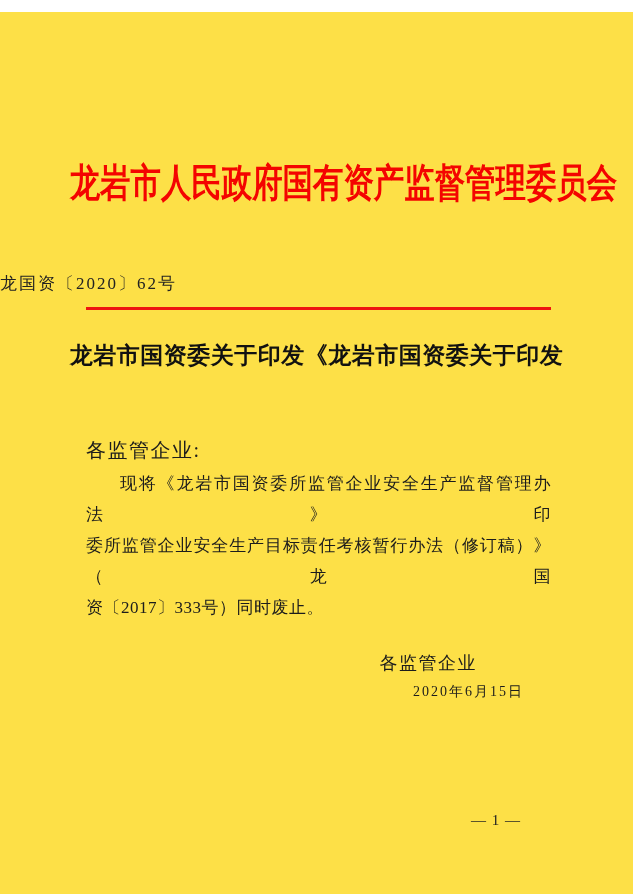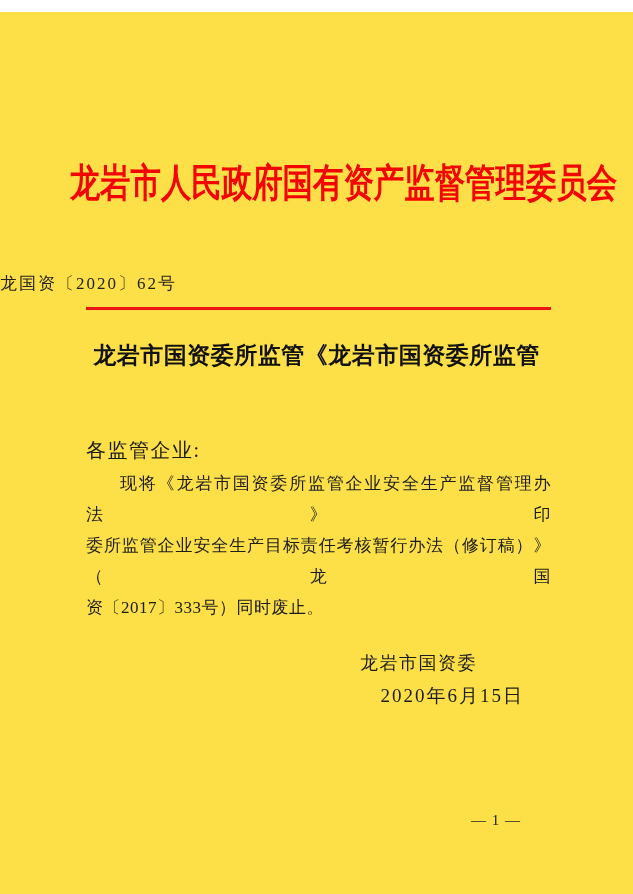--- a/index.html
+++ b/index.html
@@ -97,21 +97,21 @@
     letter-spacing: 1.5px;
   }
   .date {
     position: absolute;
     top: 671px;
     left: 86px;
     width: 465px;
     box-sizing: border-box;
     padding-right: 27px;
     text-align: right;
-    font-size: 19px;
+    font-size: 14px;
     letter-spacing: 2px;
   }
   .page-num {
     position: absolute;
     top: 800px;
     left: 86px;
     width: 465px;
     box-sizing: border-box;
     padding-right: 30px;
     text-align: right;
@@ -125,30 +125,30 @@
 
 <div class="page">
 
   <div class="letterhead">龙岩市人民政府国有资产监督管理委员会</div>
 
   <div class="doc-no">龙国资〔2020〕62号</div>
 
   <div class="red-rule"></div>
 
   <div class="title-block">
-    <div>龙岩市国资委所监管《龙岩市国资委所监管</div>
+    <div>龙岩市国资委关于印发《龙岩市国资委关于印发</div>
   </div>
 
   <div class="salutation">各监管企业:</div>
 
   <div class="para">
     <div class="line indent justify">现将《龙岩市国资委所监管企业安全生产监督管理办法》印</div>
     <div class="line justify">委所监管企业安全生产目标责任考核暂行办法（修订稿）》（龙国</div>
     <div class="line">资〔2017〕333号）同时废止。</div>
   </div>
 
-  <div class="signature">龙岩市国资委</div>
+  <div class="signature">各监管企业</div>
 
   <div class="date">2020年6月15日</div>
 
   <div class="page-num">— 1 —</div>
 
 </div>
 
 </body></html>

